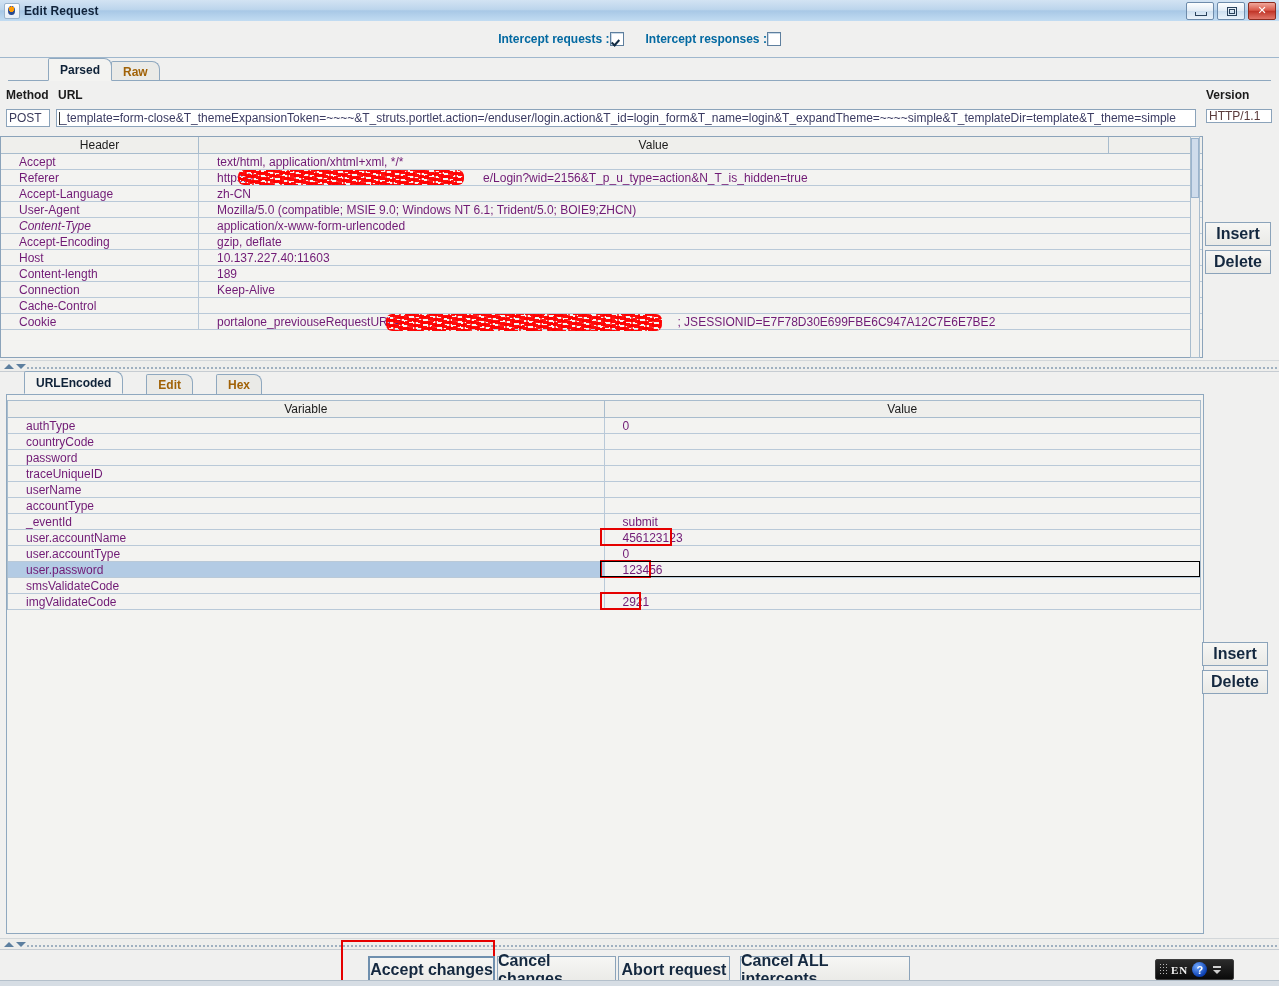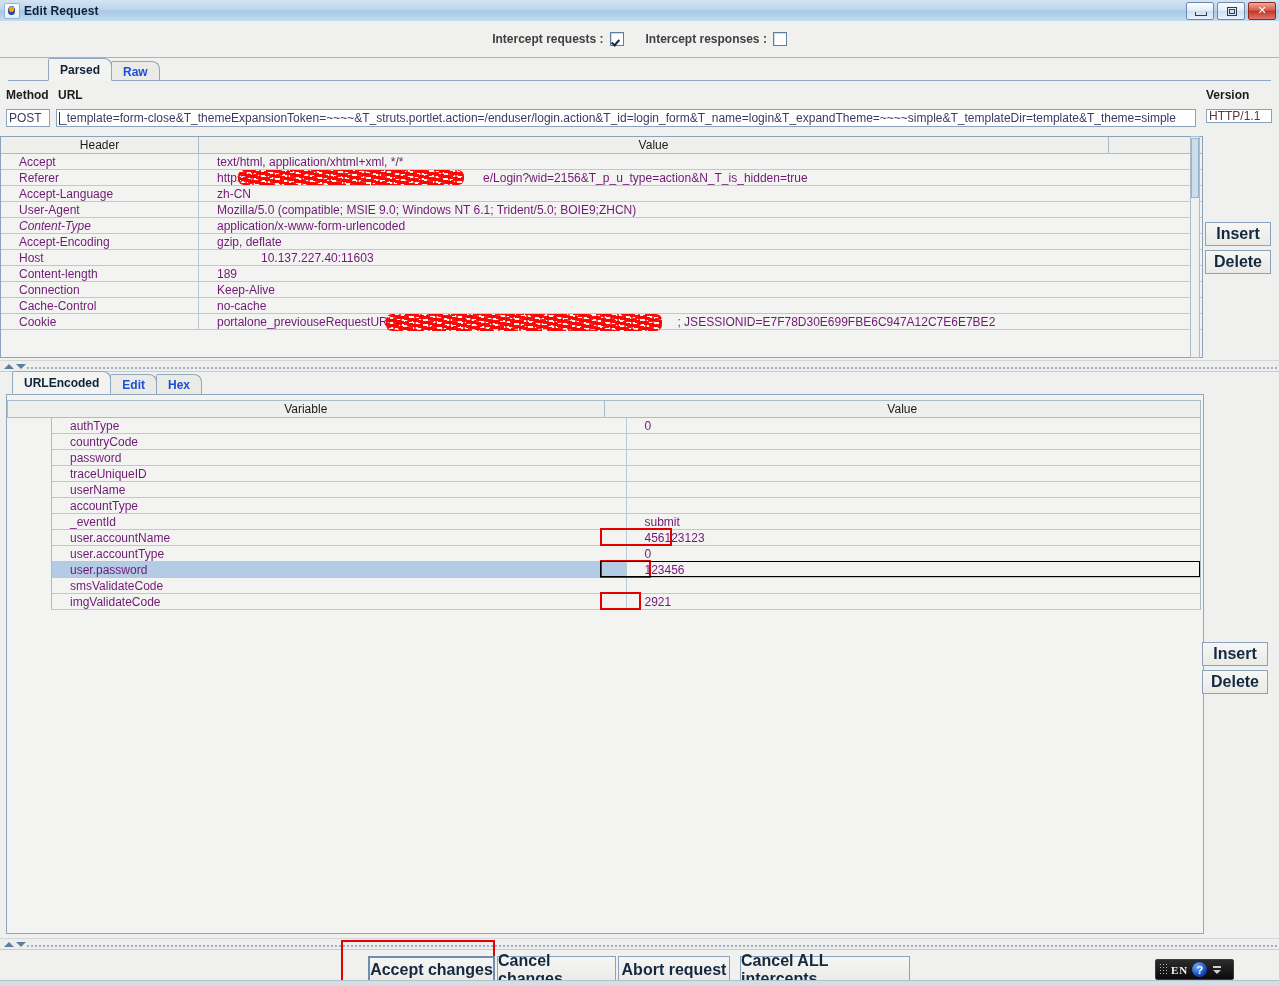--- a/index.html
+++ b/index.html
@@ -51,35 +51,35 @@
     border:1px solid #29425c;background:transparent;}
   .max-mark::before{content:"";position:absolute;left:1px;top:1px;right:1px;bottom:1px;
     border:1px solid #29425c;}
 
   
   .intercept-bar{
     position:absolute;left:0;top:21px;width:1279px;height:36px;
     background:#f0f0ef;border-bottom:1px solid #9fb7cd;
     display:flex;align-items:center;justify-content:center;gap:22px;
   }
-  .chk-group{display:flex;align-items:center;gap:6px;font-size:12px;font-weight:bold;color:#404040;}
+  .chk-group{display:flex;align-items:center;font-size:12px;font-weight:bold;color:#0369a1;}
   .chkbox{
     width:12px;height:12px;border:1px solid #5e7f9e;background:#ffffff;
     position:relative;box-shadow:inset 1px 1px 0 #c9d9e7;
   }
   .chkbox.on::after{
     content:"";position:absolute;left:2px;top:5px;width:3px;height:6px;
     border:solid #102a42;border-width:0 2px 2px 0;transform:rotate(42deg);
   }
 
   
   .tabrow{position:absolute;display:flex;align-items:flex-end;height:21px;}
   .tab{
     height:19px;padding:0 11px;display:flex;align-items:center;
-    font-size:12px;font-weight:bold;color:#1d4ed8;
+    font-size:12px;font-weight:bold;color:#a16207;
     background:#eaeae7;border:1px solid #8fa8bf;border-bottom:none;
     border-radius:2px 8px 0 0;margin-right:-1px;position:relative;
   }
   .tab.sel{background:#f3f3f1;color:#0f2238;height:21px;z-index:3;border-bottom:1px solid #f3f3f1;}
   .tabs-underline{position:absolute;height:1px;background:#8fa8bf;}
 
   .panelbox{position:absolute;border:1px solid #8fa8bf;background:#f3f3f1;}
 
   .lbl{position:absolute;font-size:12px;font-weight:bold;color:#1b1b1b;}
 
@@ -265,33 +265,32 @@
         <div class="trow">
           <div class="td" style="width: 198px; font-style: italic;">Content-Type</div>
           <div class="td v" style="width: 910px; border-right: none;">application/x-www-form-urlencoded</div>
         </div>
         <div class="trow">
           <div class="td" style="width: 198px;">Accept-Encoding</div>
           <div class="td v" style="width: 910px; border-right: none;">gzip, deflate</div>
         </div>
         <div class="trow">
           <div class="td" style="width: 198px;">Host</div>
-          <div class="td v" style="width: 910px; border-right: none; margin-left: 44px;">10.137.227.40:11603</div>
+          <div class="td v" style="width: 910px; border-right: none;">10.137.227.40:11603</div>
         </div>
         <div class="trow">
           <div class="td" style="width: 198px;">Content-length</div>
           <div class="td v" style="width: 910px; border-right: none;">189</div>
         </div>
         <div class="trow">
           <div class="td" style="width: 198px;">Connection</div>
           <div class="td v" style="width: 910px; border-right: none;">Keep-Alive</div>
         </div>
         <div class="trow">
           <div class="td" style="width: 198px;">Cache-Control</div>
-          <div class="td v" style="width: 910px; border-right: none;">no-cache</div>
         </div>
         <div class="trow">
           <div class="td" style="width: 198px;">Cookie</div>
           <div class="td v" style="width: 910px; border-right: none;">
             <span>portalone_previouseRequestURL=</span>
             <span style="display: inline-block; width: 276px;"></span>
             <span>; JSESSIONID=E7F78D30E699FBE6C947A12C7E6E7BE2</span>
           </div>
         </div>
       </div>
@@ -311,40 +310,40 @@
   <div class="btn" style="left:1205px;top:250px;width:66px;height:24px;">
     <span>Delete</span>
   </div>
 
   <div class="divider" style="left:0px;top:360px;width:1279px;">
     <span class="arr up"></span>
     <span class="arr dn"></span>
     <span class="dots"></span>
   </div>
 
-  <div class="tabrow" style="left:12px;top:373px;">
+  <div class="tabrow" style="left:24px;top:373px;gap:24px;">
     <div class="tab sel">
         <span>URLEncoded</span>
       </div>
     <div class="tab">
         <span>Edit</span>
       </div>
     <div class="tab">
         <span>Hex</span>
       </div>
   </div>
 
   <div class="panelbox" style="left:6px;top:394px;width:1196px;height:538px;"></div>
 
   <div class="tbl" style="left:7px;top:400px;width:1194px;height:212px;border:none;background:transparent;">
     <div class="thead" style="border-top:1px solid #a8bccd;border-left:1px solid #a8bccd;border-right:1px solid #a8bccd;">
       <div class="th" style="width:597px;">Variable</div>
       <div class="th" style="width:596px;border-right:none;">Value</div>
     </div>
-    <div id="body-rows" style="border-left:1px solid #a8bccd;border-right:1px solid #a8bccd;margin-left:44px;">
+    <div id="body-rows" style="border-left:1px solid #a8bccd;border-right:1px solid #a8bccd;">
         <div class="trow">
           <div class="td" style="width: 597px;">authType</div>
           <div class="td v" style="width: 596px; border-right: none;">0</div>
         </div>
         <div class="trow">
           <div class="td" style="width: 597px;">countryCode</div>
           <div class="td v" style="width: 596px; border-right: none;"></div>
         </div>
         <div class="trow">
           <div class="td" style="width: 597px;">password</div>

